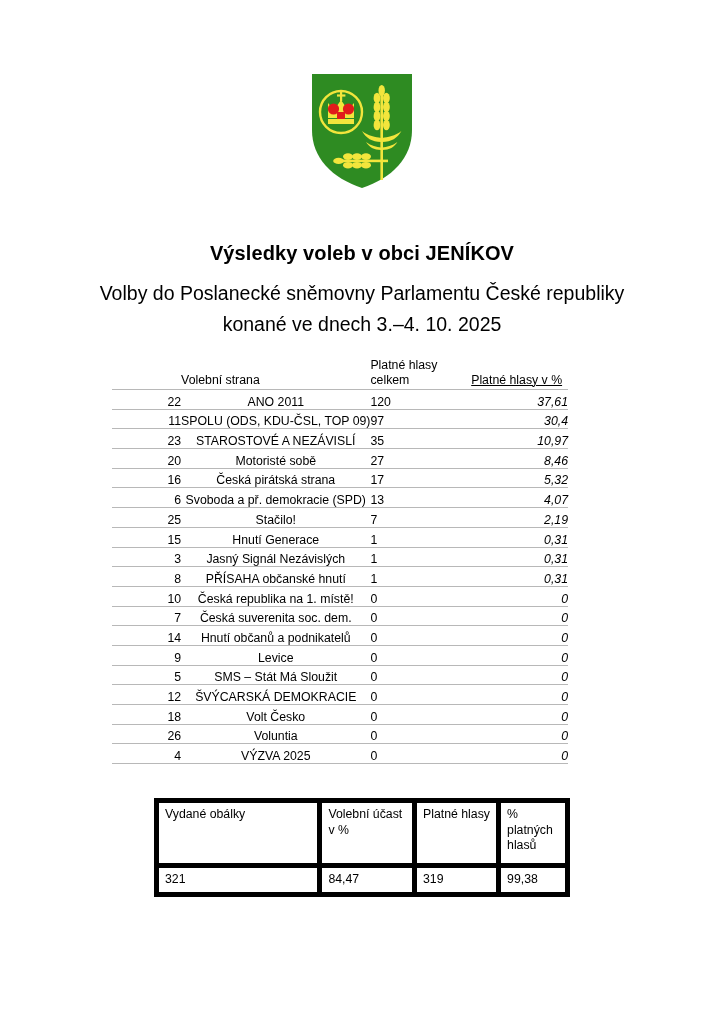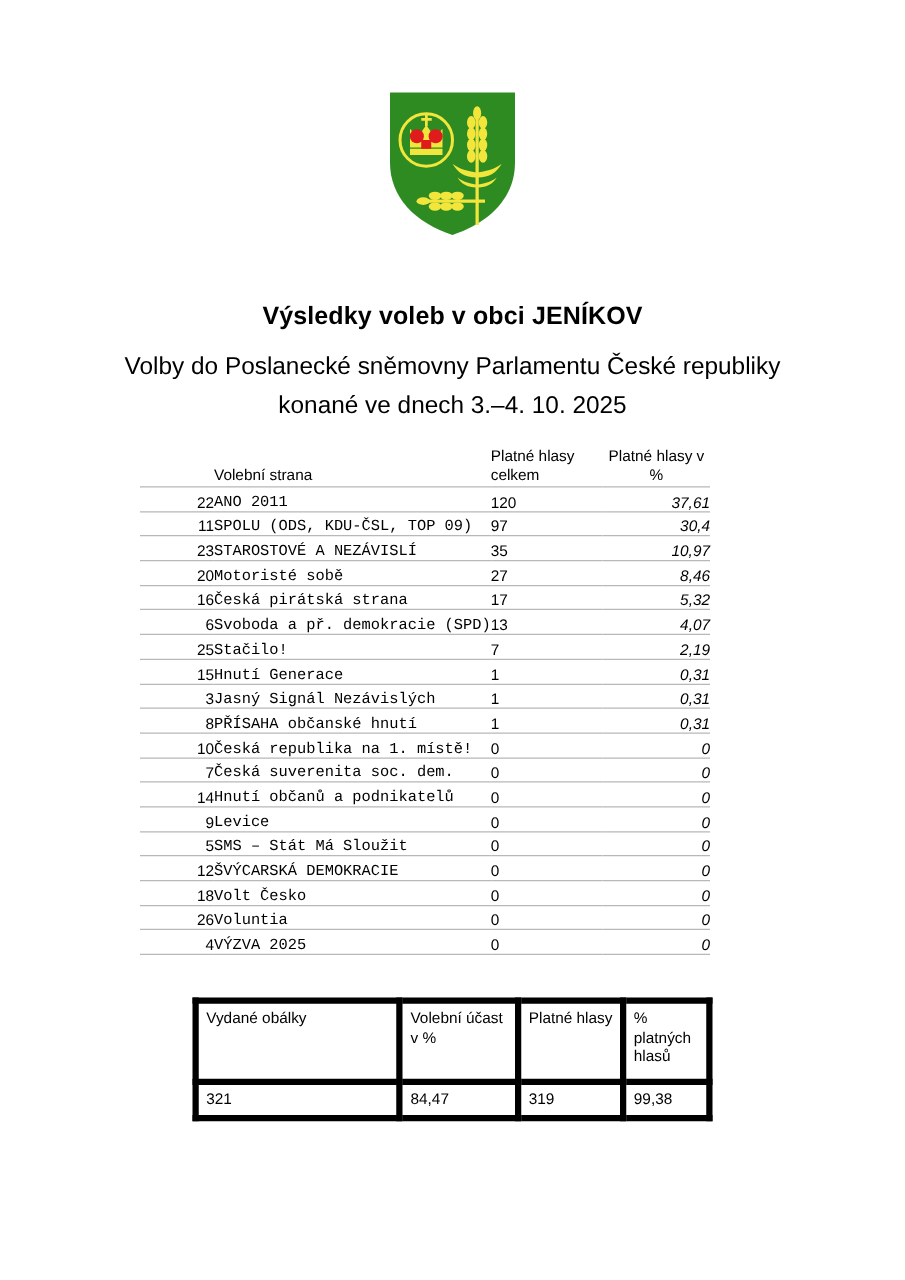--- a/index.html
+++ b/index.html
@@ -82,43 +82,43 @@
   .th-party {
     text-align: left;
     padding-left: 6px;
   }
   .th-total {
     text-align: left;
     width: 104px;
     padding-left: 0;
   }
   .th-pct {
-    text-align: center;
+    text-align: left;
     width: 100px;
+    text-decoration: underline;
   }
   .results tbody tr {
     height: 18.7px;
   }
   .results tbody td {
     border-top: 1px solid #b8b8b8;
     height: 18.7px;
   }
   .results tbody tr:last-child td {
     border-bottom: 1px solid #b8b8b8;
   }
   .c-num {
     text-align: right;
     padding-right: 7px;
     white-space: nowrap;
   }
   .c-party {
-    text-align: left;
+    text-align: center;
     padding-left: 6px;
     white-space: nowrap;
-    font-family: Liberation Mono, monospace;
   }
   .c-total {
     text-align: left;
     padding-right: 38px;
     white-space: nowrap;
   }
   .c-pct {
     text-align: right;
     padding-right: 2px;
     white-space: nowrap;

